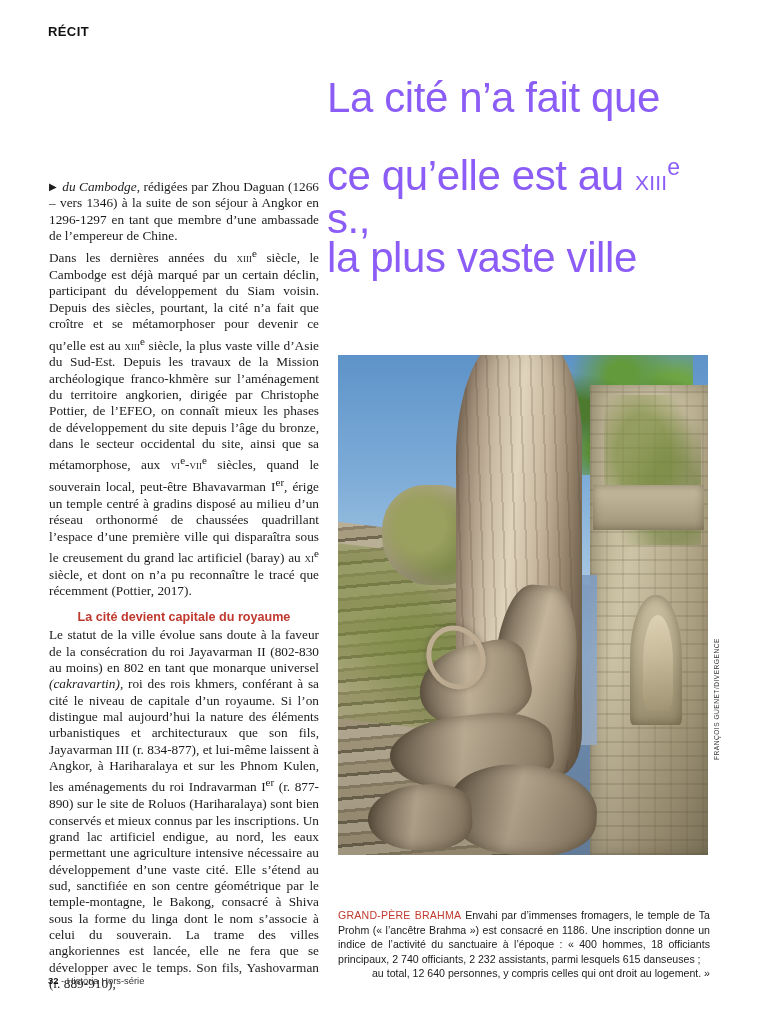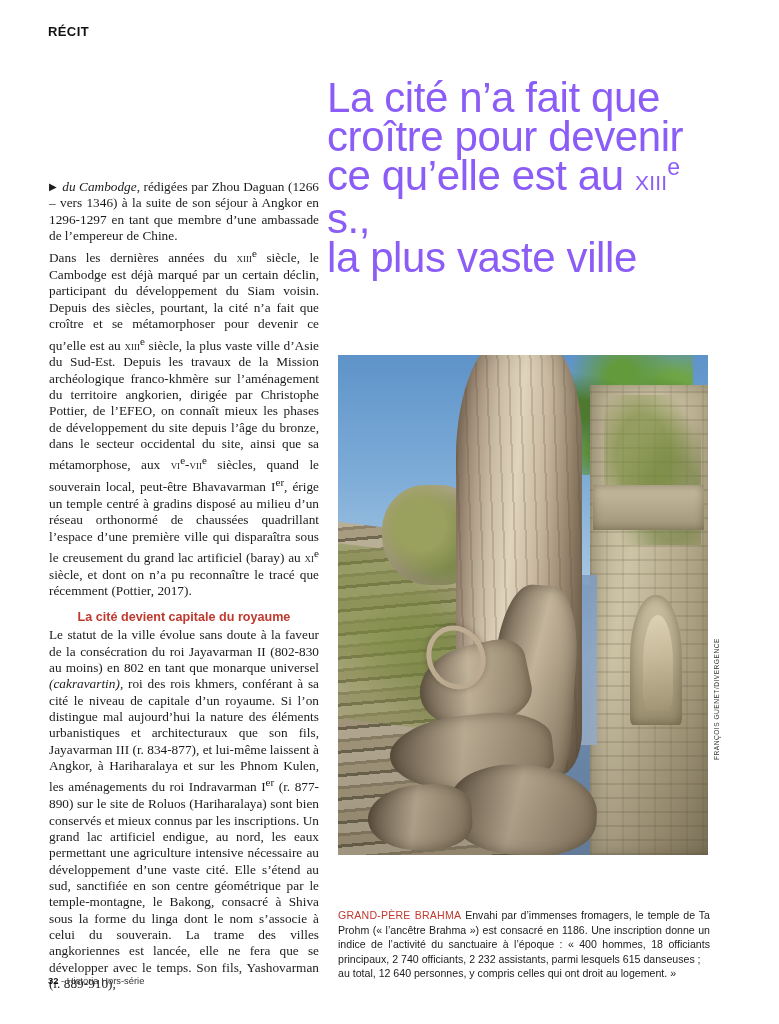--- a/index.html
+++ b/index.html
@@ -211,21 +211,21 @@
     font-size:10.6px;
     line-height:14.6px;
     color:#1b1b1b;
     text-align:justify;
   }
   .caption .lead{
     color:#c0392f;
     font-weight:normal;
     letter-spacing:0.2px;
   }
-  .caption .last{display:block;text-align:left;}
+  .caption .last{display:block;text-align:right;}
 
   
   .footer{
     position:absolute;left:48px;top:975px;
     font-family:"Liberation Sans", sans-serif;
     font-size:9.4px;
     color:#333333;
   }
   .footer b{font-weight:bold;color:#111;}
 
@@ -256,21 +256,21 @@
 </style>
 </head>
 <body>
 
 <div class="page">
 
   <div class="rubric">RÉCIT</div>
 
   <div class="headline">
     <span>La cité n’a fait que</span><br>
-    <span>croître pour devenir</span><br>
+    <br>
     <span>ce qu’elle est au </span><span class="sc">xiii</span><sup>e</sup><span> s.,</span><br>
     <span>la plus vaste ville</span><br>
   </div>
 
   <div class="col-left">
     <p><span class="arrow">▶</span> <i>du Cambodge</i><span>, rédigées par Zhou Daguan (1266 – vers 1346) à la suite de son séjour à Angkor en 1296-1297 en tant que membre d’une ambassade de l’empereur de Chine.</span></p>
     <p><span>Dans les dernières années du </span><span class="sc">xiii</span><sup>e</sup><span> siècle, le Cambodge est déjà marqué par un certain déclin, participant du développement du Siam voisin. Depuis des siècles, pourtant, la cité n’a fait que croître et se métamorphoser pour devenir ce qu’elle est au </span><span class="sc">xiii</span><sup>e</sup><span> siècle, la plus vaste ville d’Asie du Sud-Est. Depuis les travaux de la Mission archéologique franco-khmère sur l’aménagement du territoire angkorien, dirigée par Christophe Pottier, de l’EFEO, on connaît mieux les phases de développement du site depuis l’âge du bronze, dans le secteur occidental du site, ainsi que sa métamorphose, aux </span><span class="sc">vi</span><sup>e</sup><span>-</span><span class="sc">vii</span><sup>e</sup><span> siècles, quand le souverain local, peut-être Bhavavarman I</span><sup>er</sup><span>, érige un temple centré à gradins disposé au milieu d’un réseau orthonormé de chaussées quadrillant l’espace d’une première ville qui disparaîtra sous le creusement du grand lac artificiel (baray) au </span><span class="sc">xi</span><sup>e</sup><span> siècle, et dont on n’a pu reconnaître le tracé que récemment (Pottier, 2017).</span></p>
     <p class="subhead">La cité devient capitale du royaume</p>
     <p><span>Le statut de la ville évolue sans doute à la faveur de la consécration du roi Jayavarman II (802-830 au moins) en 802 en tant que monarque universel </span><i>(cakravartin)</i><span>, roi des rois khmers, conférant à sa cité le niveau de capitale d’un royaume. Si l’on distingue mal aujourd’hui la nature des éléments urbanistiques et architecturaux que son fils, Jayavarman III (r. 834-877), et lui-même laissent à Angkor, à Hariharalaya et sur les Phnom Kulen, les aménagements du roi Indravarman I</span><sup>er</sup><span> (r. 877-890) sur le site de Roluos (Hariharalaya) sont bien conservés et mieux connus par les inscriptions. Un grand lac artificiel endigue, au nord, les eaux permettant une agriculture intensive nécessaire au développement d’une vaste cité. Elle s’étend au sud, sanctifiée en son centre géométrique par le temple-montagne, le Bakong, consacré à Shiva sous la forme du linga dont le nom s’associe à celui du souverain. La trame des villes angkoriennes est lancée, elle ne fera que se développer avec le temps. Son fils, Yashovarman (r. 889-910),</span></p>
   </div>

